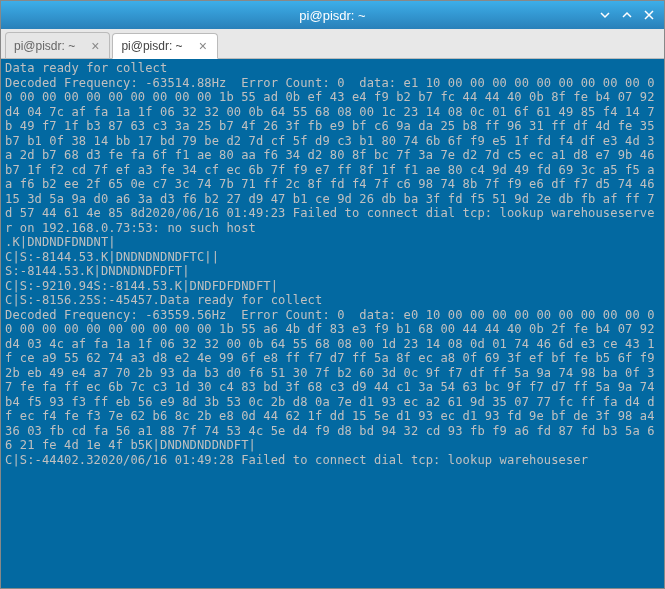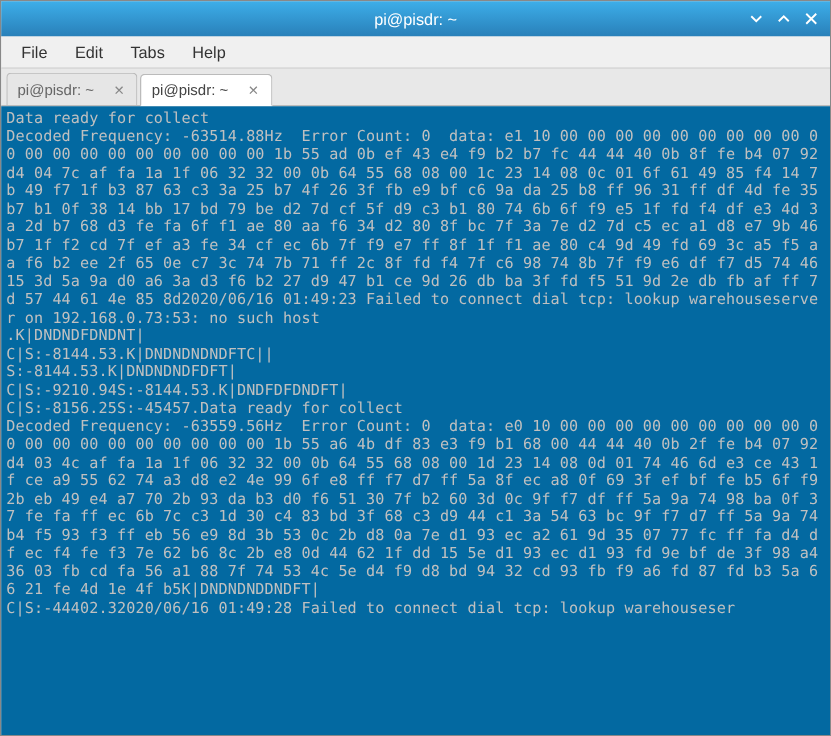--- a/index.html
+++ b/index.html
@@ -141,26 +141,20 @@
           </svg>
       </div>
       <div class="titlebar-btn">
         <svg width="10" height="10" viewBox="0 0 10 10">
             <path d="M1 1 L9 9 M9 1 L1 9" stroke="#fff" stroke-width="1.5" fill="none"></path>
           </svg>
       </div>
     </div>
   </div>
 
-  <div class="menubar">
-    <div class="menu-item">File</div>
-    <div class="menu-item">Edit</div>
-    <div class="menu-item">Tabs</div>
-    <div class="menu-item">Help</div>
-  </div>
 
   <div class="tabbar">
     <div class="tab inactive">
       <span>pi@pisdr: ~</span>
       <span class="tab-close">×</span>
     </div>
     <div class="tab active">
       <span>pi@pisdr: ~</span>
       <span class="tab-close">×</span>
     </div>

